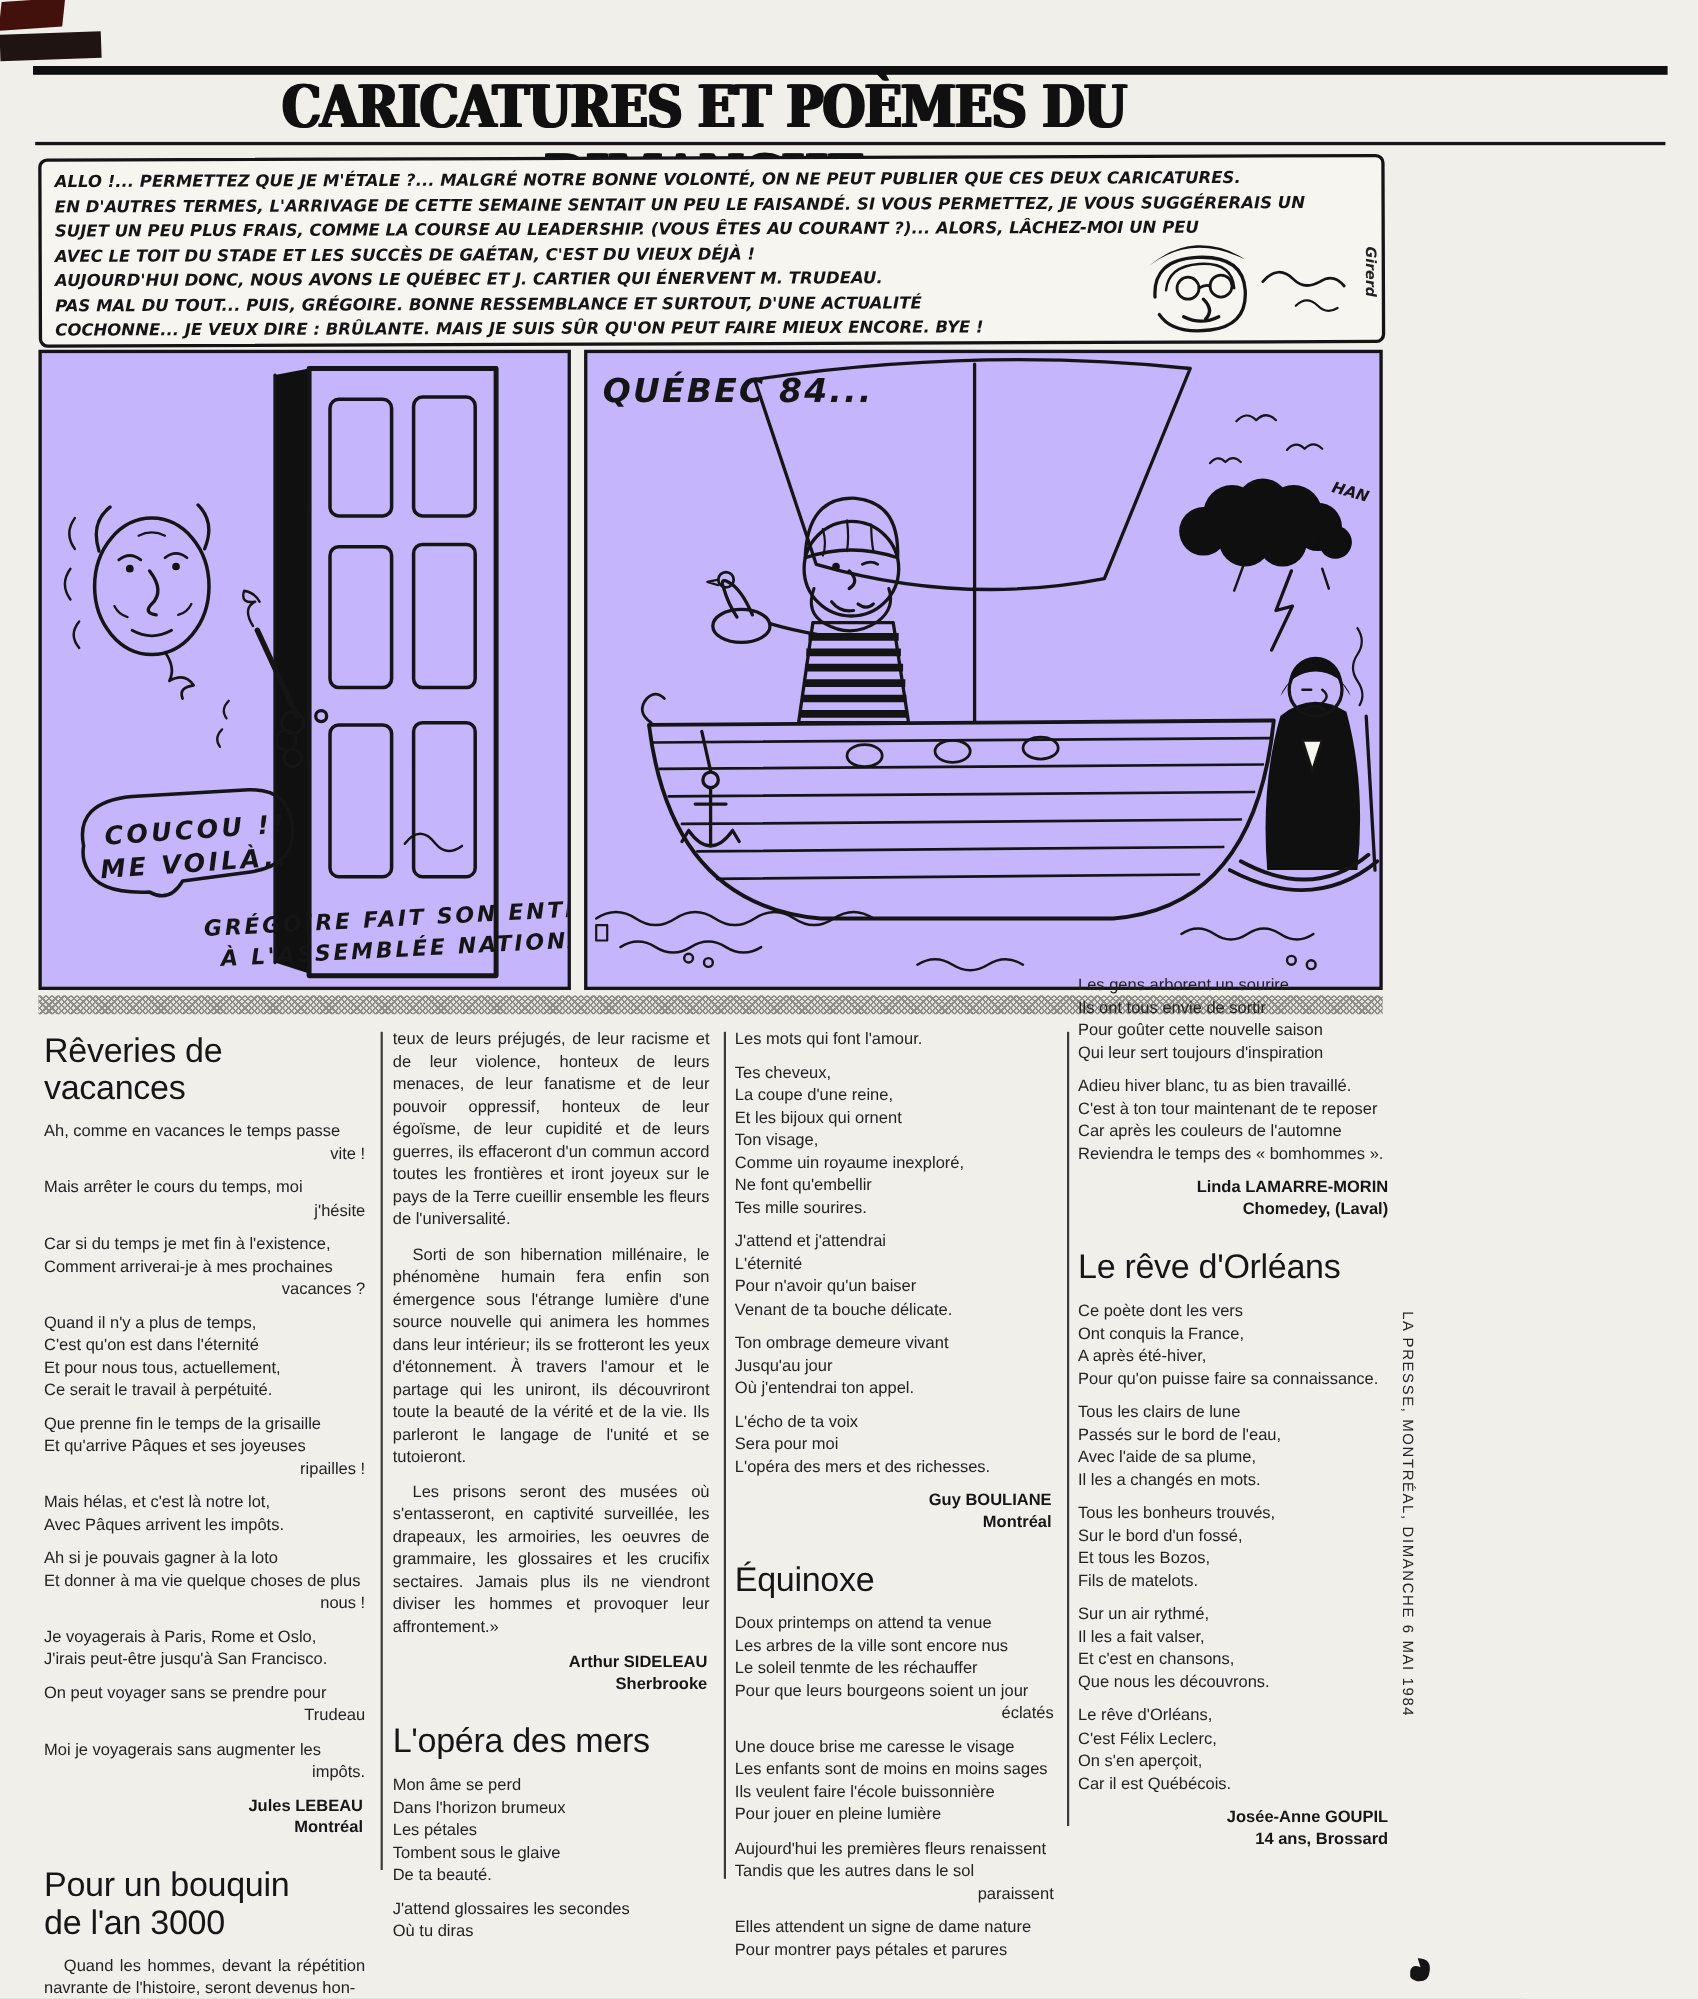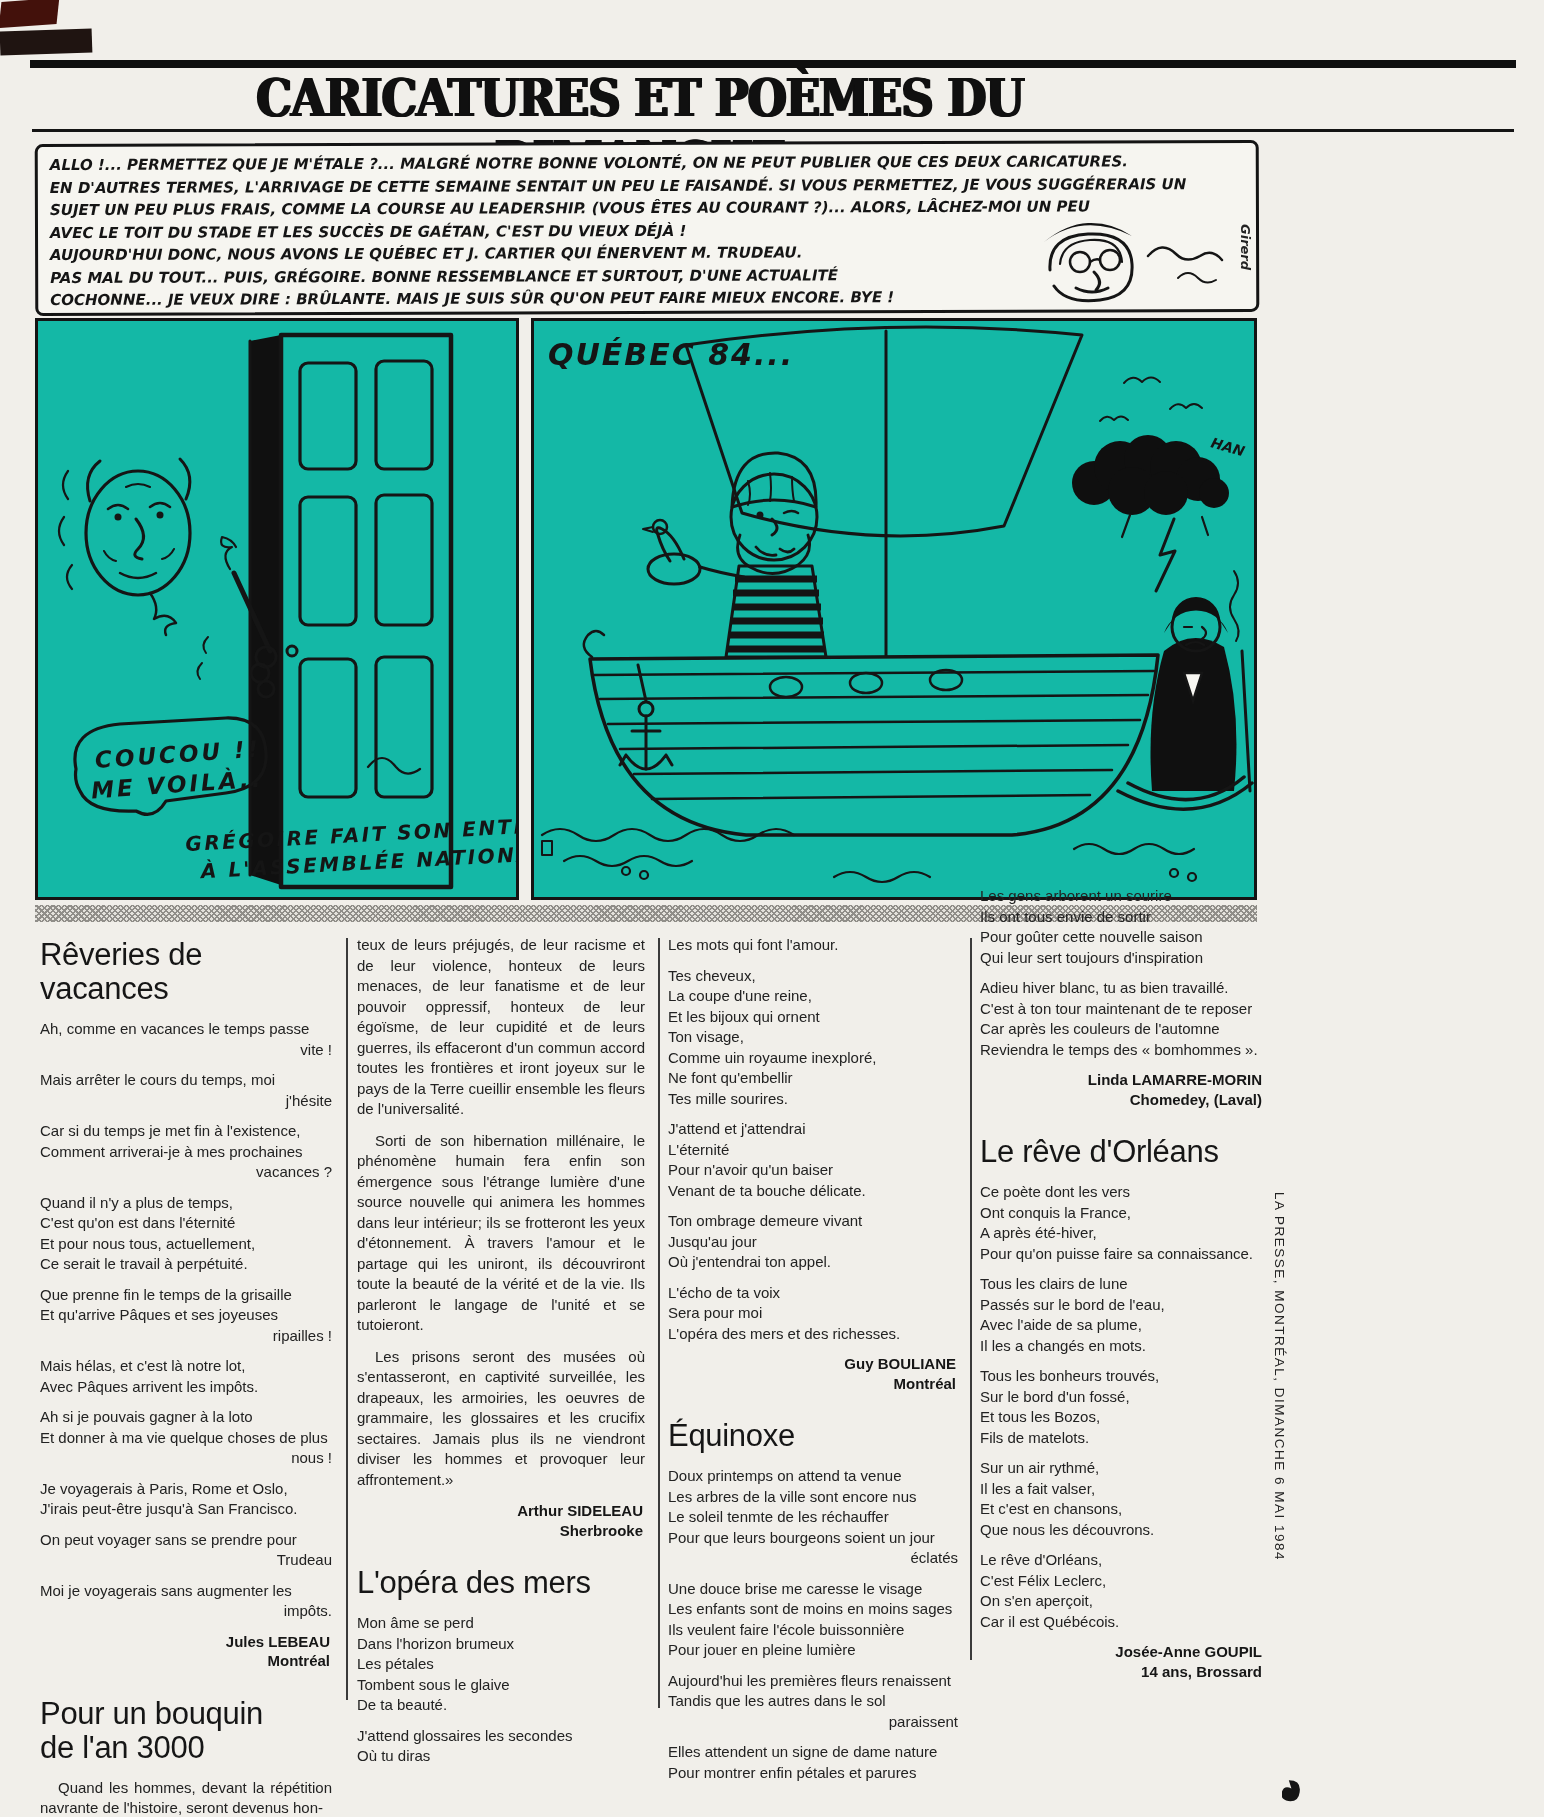--- a/index.html
+++ b/index.html
@@ -17,21 +17,21 @@
             text-shadow:1.3px 0 0 currentColor,-1.3px 0 0 currentColor;}
   
   .intro-box{position:absolute;left:35px;top:142px;width:1194px;height:152px;border:3px solid #141414;
              border-radius:8px;background:#f6f5f0;padding:7px 12px;transform:rotate(-0.2deg);}
   .hand{font-family:"DejaVu Sans",sans-serif;font-style:italic;font-weight:bold;}
   .hand-line{font-family:"DejaVu Sans",sans-serif;font-style:italic;font-weight:bold;
              font-size:15px;line-height:22.5px;white-space:nowrap;color:#151515;}
   .intro-doodle{position:absolute;left:1028px;top:208px;width:205px;height:102px;}
   .intro-sig{position:absolute;left:1238px;top:224px;writing-mode:vertical-rl;font-size:13px;color:#222;}
   
-  .panel{position:absolute;top:318px;height:582px;border:3px solid #141414;background:#14b8a6;box-sizing:border-box;}
+  .panel{position:absolute;top:318px;height:582px;border:3px solid #141414;background:#c4b5fd;box-sizing:border-box;}
   .panel-left{left:35px;width:484px;}
   .panel-right{left:531px;width:726px;}
   svg .ink{stroke:#151515;fill:none;stroke-linecap:round;stroke-linejoin:round;}
   svg text{fill:#151515;}
   
   .divider{position:absolute;left:35px;top:905px;width:1222px;height:17px;background-color:#e4e2dc;
     background-image:repeating-linear-gradient(45deg,#908e89 0 1.5px,transparent 1.5px 4px),
                      repeating-linear-gradient(135deg,#908e89 0 1.5px,transparent 1.5px 4px);}
   
   .poem-col{position:absolute;font-size:15px;line-height:20.5px;color:#222;}
@@ -363,21 +363,21 @@
         <div class="pline">Ils veulent faire l'école buissonnière</div>
         <div class="pline">Pour jouer en pleine lumière</div>
       </div>
       <div class="stanza">
         <div class="pline">Aujourd'hui les premières fleurs renaissent</div>
         <div class="pline">Tandis que les autres dans le sol</div>
         <div class="pline right">paraissent</div>
       </div>
       <div class="stanza">
         <div class="pline">Elles attendent un signe de dame nature</div>
-        <div class="pline">Pour montrer enfin pétales et parures</div>
+        <div class="pline">Pour montrer pays pétales et parures</div>
       </div>
     </div>
   <div class="poem-col col4">
       <div class="stanza">
         <div class="pline">Les gens arborent un sourire</div>
         <div class="pline">Ils ont tous envie de sortir</div>
         <div class="pline">Pour goûter cette nouvelle saison</div>
         <div class="pline">Qui leur sert toujours d'inspiration</div>
       </div>
       <div class="stanza">

